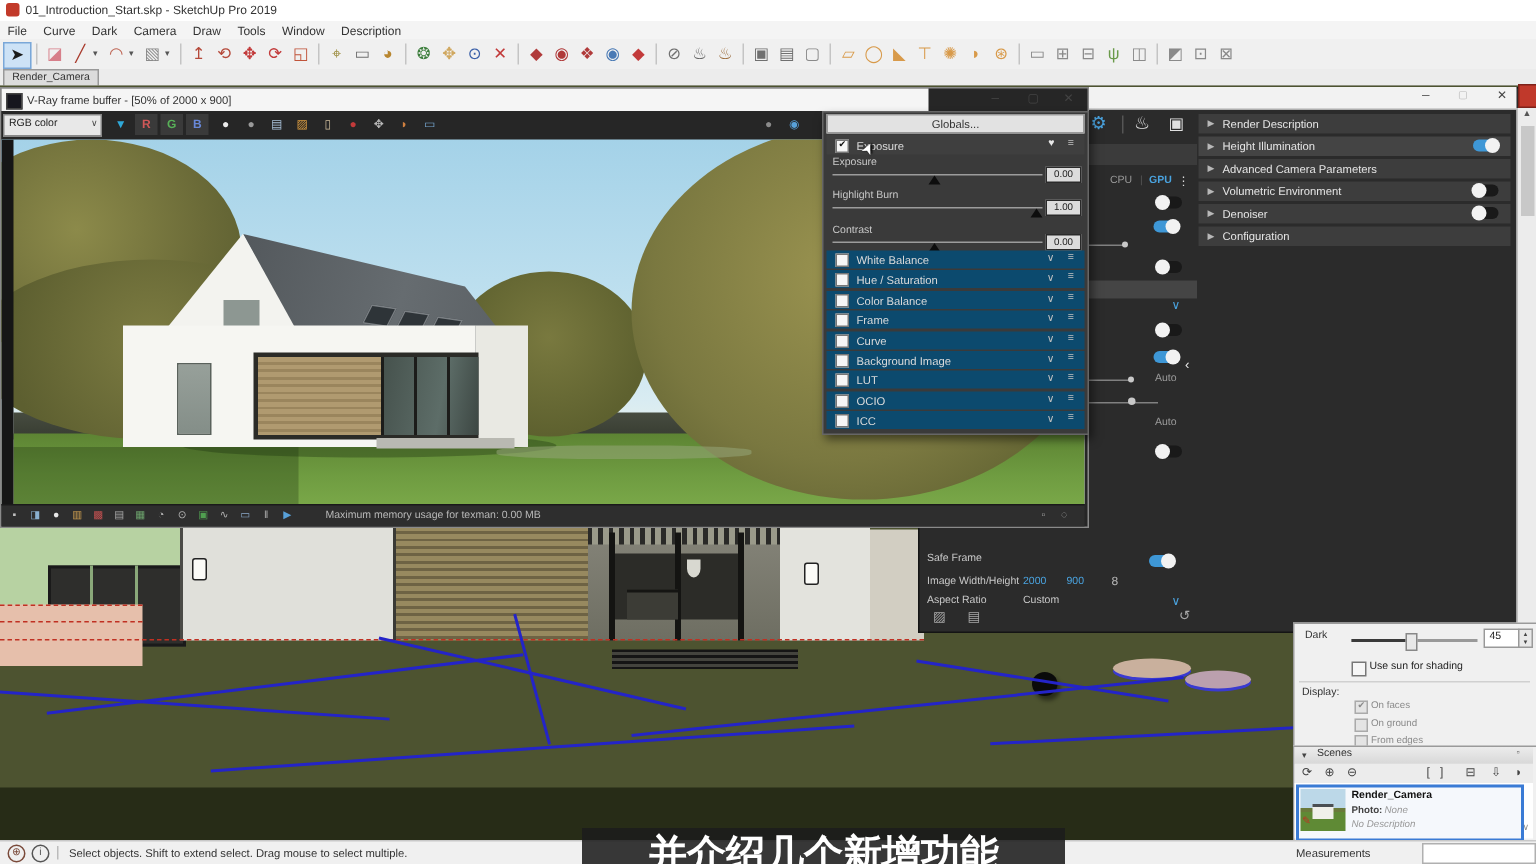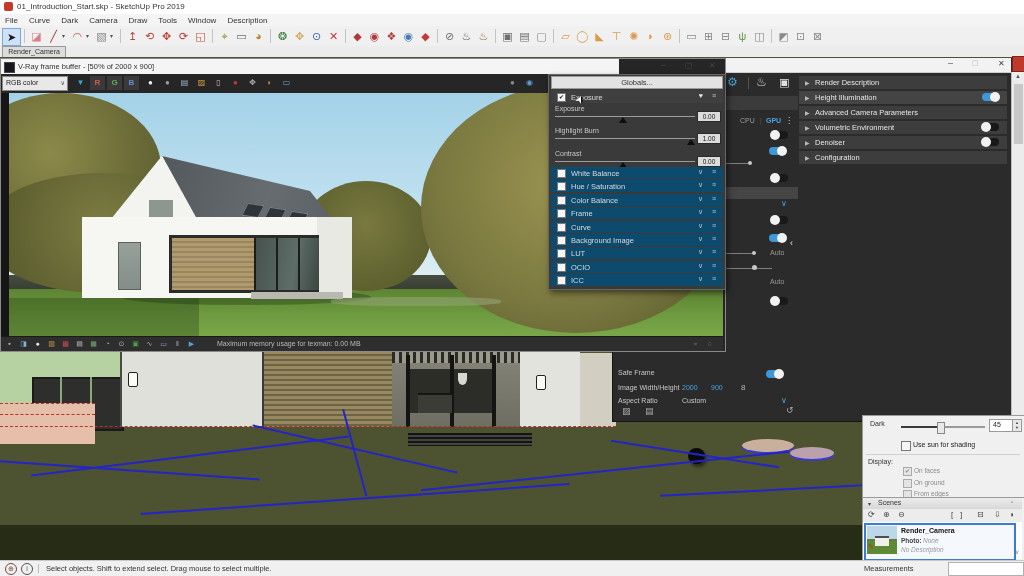--- a/index.html
+++ b/index.html
@@ -455,14 +455,17 @@
 
   <div class="abs" style="left:0;top:560px;width:1024px;height:16px;background:#f0f0f0;border-top:1px solid #c8c8c8;">
     <span class="abs" style="left:5px;top:2px;width:10px;height:10px;border:1px solid #7a4a3a;border-radius:50%;font-size:7px;line-height:10px;text-align:center;color:#7a4a3a;">⊕</span>
     <span class="abs" style="left:21px;top:2px;width:10px;height:10px;border:1px solid #555;border-radius:50%;font-size:7px;line-height:10px;text-align:center;color:#555;">i</span>
     <span class="abs" style="left:38px;top:3px;width:1px;height:9px;background:#bbb;"></span>
     <span class="abs t" style="left:46px;top:3px;font-size:7.5px;color:#333;">Select objects. Shift to extend select. Drag mouse to select multiple.</span>
     <span class="abs t" style="left:864px;top:3px;font-size:7.5px;color:#333;">Measurements</span>
     <span class="abs" style="left:948px;top:1px;width:74px;height:12px;background:#fff;border:1px solid #b0b0b0;"></span>
   </div>
 
+  <div class="abs" style="left:388px;top:552px;width:322px;height:24px;background:rgba(28,28,28,.88);overflow:hidden;text-align:center;">
+    <span class="t" style="font-size:26px;line-height:34px;color:#fff;font-weight:bold;font-family:sans-serif;">并介绍几个新增功能</span>
+  </div>
 
 </div>
 
 </body></html>

